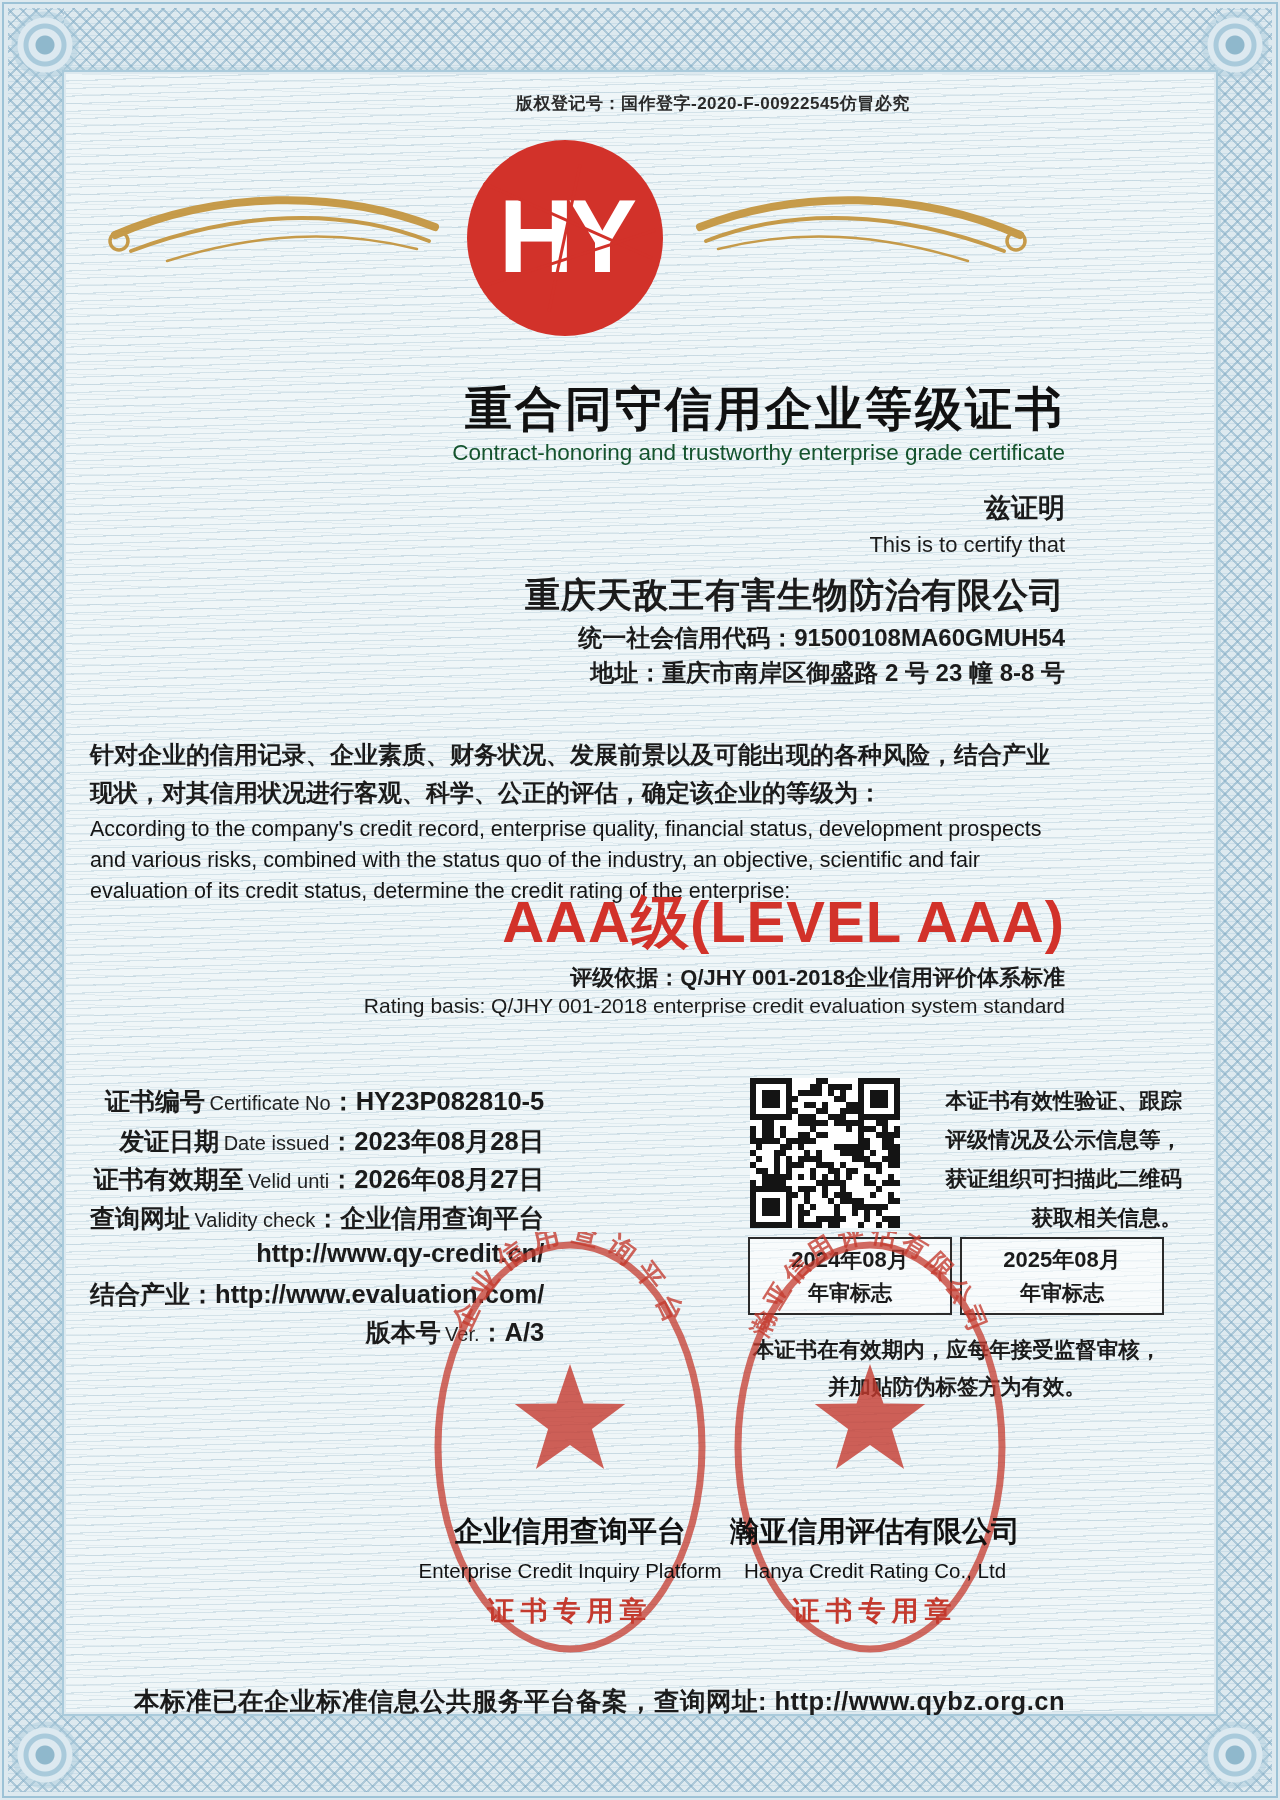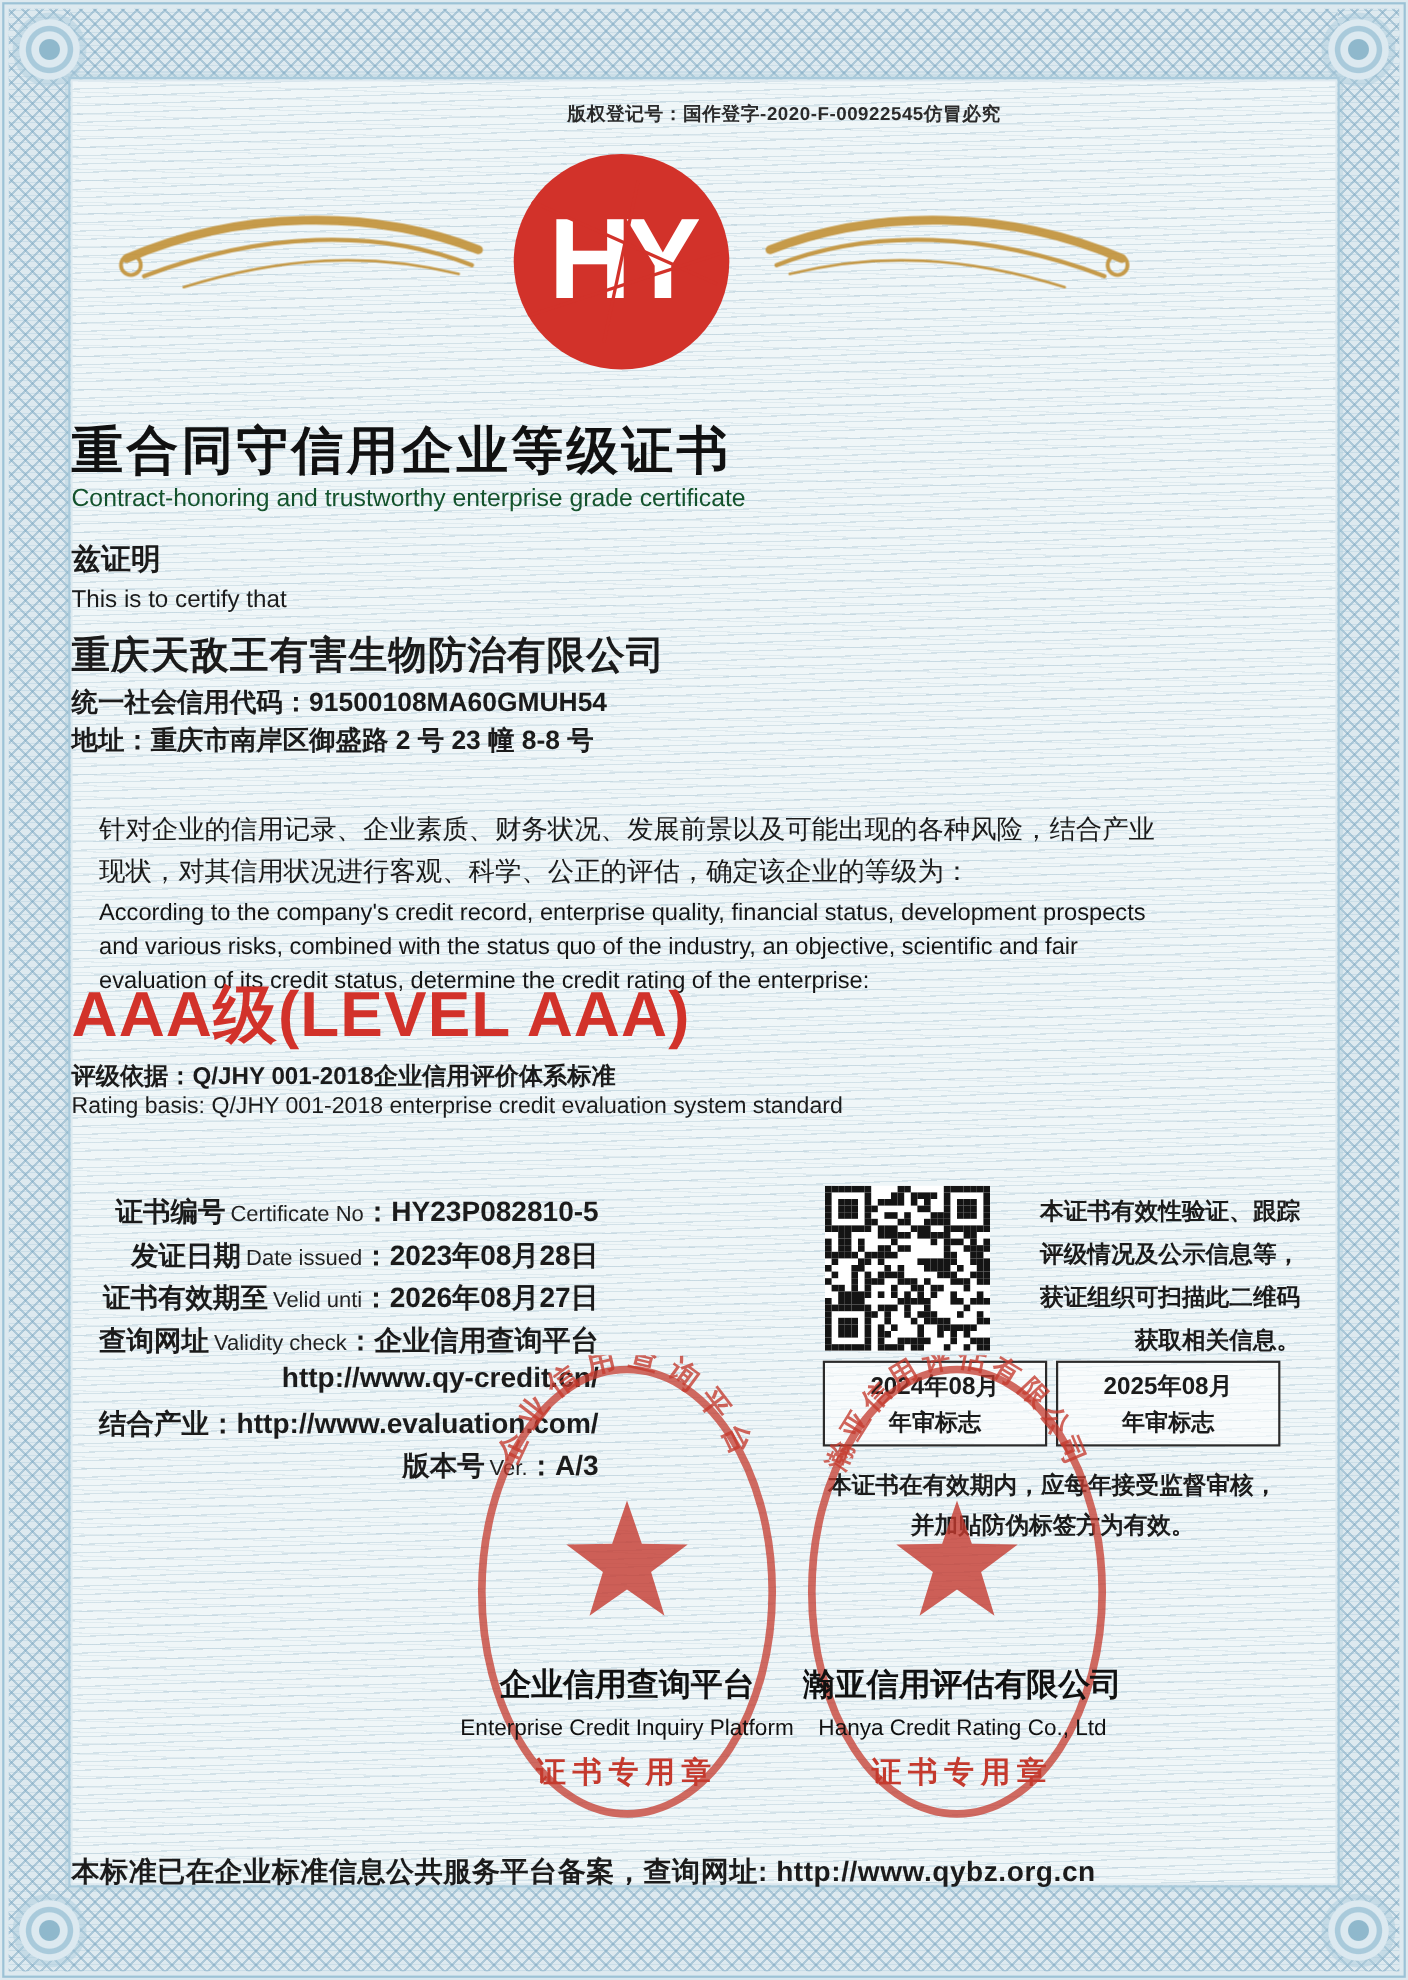--- a/index.html
+++ b/index.html
@@ -32,21 +32,21 @@
   
   .paper{
     position:absolute;left:66px;top:74px;right:66px;bottom:88px;
     background-color:#eff6f8;
     background-image:
       repeating-linear-gradient(178deg, transparent 0 6.5px, rgba(130,168,188,.26) 6.5px 7.6px),
       repeating-linear-gradient(182deg, transparent 0 9px, rgba(130,168,188,.14) 9px 10px);
   }
   
   .abs{position:absolute;}
-  .center-col{position:absolute;left:65px;width:1000px;text-align:left;}
+  .center-col{position:absolute;left:65px;width:1000px;text-align:right;}
   .copyright{top:92px;left:516px;font-size:17px;font-weight:600;color:#2a2a2a;letter-spacing:.5px;}
   
   .logo-wrap{top:140px;left:467px;width:196px;height:196px;z-index:2;}
   .logo-circle{
     width:196px;height:196px;border-radius:50%;background:#d2322a;position:relative;overflow:hidden;
     display:flex;align-items:center;justify-content:center;
   }
   .logo-text{font-size:104px;font-weight:800;color:#fff;letter-spacing:-6px;line-height:1;transform:translateY(-2px);}
   .crack{position:absolute;background:#d2322a;}
   .crack.c1{width:190px;height:3px;left:3px;top:78px;transform:rotate(24deg);}
@@ -55,21 +55,21 @@
   .flourish{top:183px;left:105px;z-index:1;}
   
   .title-zh{top:378px;font-size:47px;font-weight:700;letter-spacing:3px;color:#111;}
   .title-en{top:440px;font-size:22.5px;font-weight:500;color:#14532d;}
   .certify-zh{top:490px;font-size:27px;font-weight:600;}
   .certify-en{top:532px;font-size:22px;}
   .company-name{top:572px;font-size:35px;font-weight:800;letter-spacing:1px;}
   .company-code{top:622px;font-size:24px;font-weight:600;}
   .company-addr{top:657px;font-size:24px;font-weight:600;}
   
-  .eval-zh{top:736px;left:90px;width:965px;font-size:24px;font-weight:400;line-height:38px;text-align:left;white-space:nowrap;}
+  .eval-zh{top:736px;left:90px;width:965px;font-size:24px;font-weight:700;line-height:38px;text-align:left;white-space:nowrap;}
   .eval-en{top:814px;left:90px;width:958px;font-size:21.5px;line-height:31px;text-align:left;color:#151515;}
   
   .rating-level{top:884px;font-size:58px;font-weight:800;color:#d2322a;letter-spacing:1px;}
   .basis-zh{top:963px;font-size:22px;font-weight:600;}
   .basis-en{top:994px;font-size:21px;}
   
   .details{top:1085px;left:90px;text-align:right;}
   .d-row{height:38.5px;white-space:nowrap;}
   .d-zh{font-size:25px;font-weight:600;}
   .d-en{font-size:20px;color:#222;}

